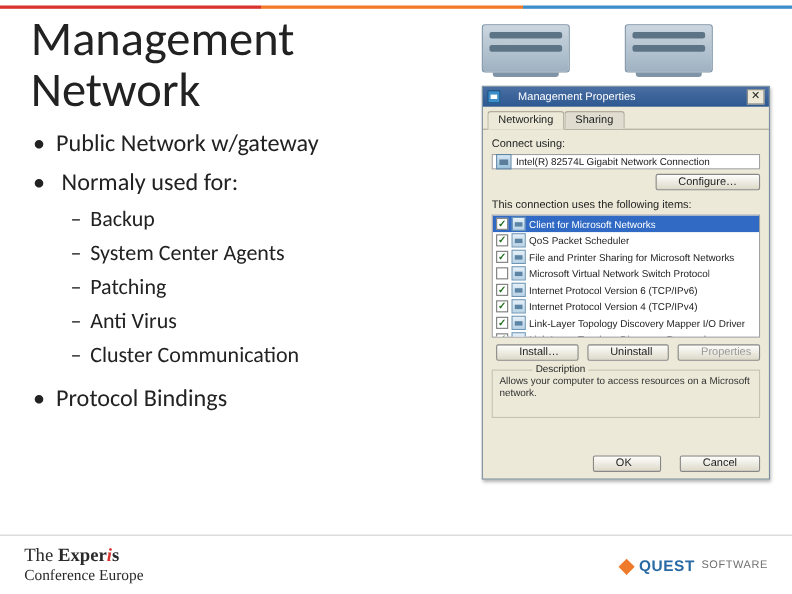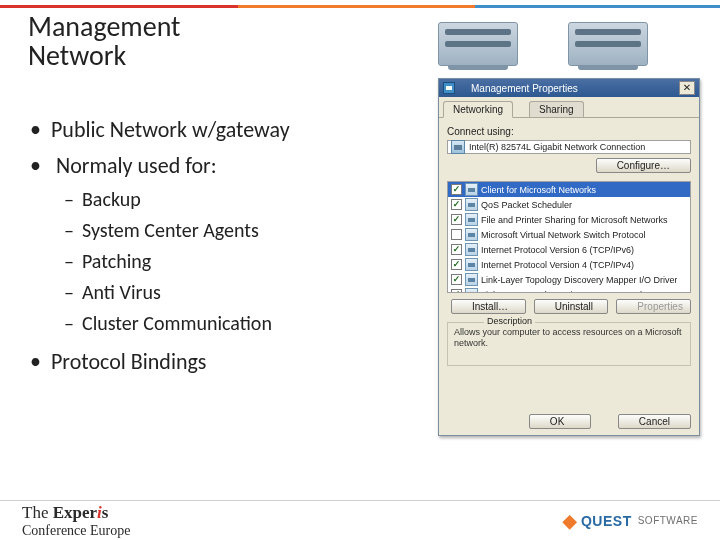--- a/index.html
+++ b/index.html
@@ -1,18 +1,18 @@
 <!DOCTYPE html>
 <html><head>
 <meta charset="utf-8">
 <style>
   * { box-sizing: border-box; margin: 0; padding: 0; }
   html, body { width: 720px; height: 540px; font-family: "Segoe UI", Arial, sans-serif; background:#fff; overflow:hidden; }
   .slide { position:relative; width:720px; height:540px; background:#fff; }
-  .title { position:absolute; top:12px; left:28px; font-size:28px; font-weight:400; color:#222; line-height:1.05; font-family: Calibri, Arial, sans-serif; }
+  .title { position:absolute; top:12px; left:28px; font-size:44px; font-weight:400; color:#222; line-height:1.05; font-family: Calibri, Arial, sans-serif; }
   .title-underline { position:absolute; top:5px; left:0; width:720px; height:3px; background: linear-gradient(90deg,#d8342d 0%, #d8342d 33%, #f17a2b 33%, #f17a2b 66%, #3e8ec9 66%, #3e8ec9 100%); }
   .bullets { position:absolute; top:115px; left:30px; width:380px; font-family: Calibri, Arial, sans-serif; color:#222; font-size:22px; line-height:1.35; }
   .bullets ul { list-style: none; }
   .bullets .lvl1 > li::before { content:"•"; margin-right:10px; }
   .bullets .lvl1 > li { margin-bottom:6px; }
   .bullets .lvl2 { margin:6px 0 10px 34px; font-size:20px; }
   .bullets .lvl2 > li::before { content:"–"; margin-right:8px; }
   .bullets .lvl2 > li { margin-bottom:4px; }
 
   
@@ -24,21 +24,21 @@
   .srv-box::after { top:18px; }
   .srv-foot { position:absolute; bottom:-4px; left:10px; width:60px; height:4px; background:#7f94a6; border-radius:0 0 3px 3px; }
 
   
   .dialog { position:absolute; top:78px; left:438px; width:262px; height:358px; border:1px solid #7b8ea0; background:#ece9d8; font-family: Tahoma, "MS Sans Serif", sans-serif; font-size:10px; color:#222; box-shadow:1px 2px 3px rgba(0,0,0,0.3); }
   .dlg-title { height:18px; background:linear-gradient(#4a6fa3,#2d5891); color:#fff; display:flex; align-items:center; padding:0 4px; font-size:10px;gap:12px; }
   .dlg-title-icon { width:12px; height:12px; background:#3e8ec9; border:1px solid #1d4d7a; margin-right:4px; display:flex; align-items:center; justify-content:center; }
   .dlg-title-icon::before { content:""; width:6px; height:4px; background:#fff; }
   .dlg-title .spacer { flex:1; }
   .close-btn { width:16px; height:14px; background:#ece9d8; border:1px solid #888; color:#222; font-size:10px; line-height:11px; text-align:center; font-family: Arial; }
-  .tabs { display:flex; border-bottom:1px solid #aca899; padding:4px 4px 0 4px; gap:16px;align-items:center; }
+  .tabs { display:flex; border-bottom:1px solid #aca899; padding:4px 4px 0 4px; gap:0;align-items:center; }
   .tab { padding:2px 9px; border:1px solid #aca899; border-bottom:none; background:#ece9d8; border-radius:3px 3px 0 0; position:relative; }
   .tab.active { background:#ece9d8; border-bottom:1px solid #ece9d8; margin-bottom:-1px; font-weight:400; }
   .tab.inactive { background:#e0ddd0; font-size:10px; }
   .dlg-body { padding:6px 8px 8px 8px; }
   .group-lbl { font-size:10px; margin:2px 0 3px 0; }
   .dropdown { display:flex; align-items:center; border:1px solid #a0a0a0; background:#fff; height:14px; padding:0 3px; margin-bottom:4px; }
   .drop-icon { width:14px; height:14px; background:linear-gradient(#d6e7f4,#9cc2dc); border:1px solid #5b86a8; display:flex; align-items:center; justify-content:center; margin-right:4px; }
   .drop-icon::before { content:""; width:8px; height:5px; background:#5a7d99; }
   .drop-text { flex:1; font-size:9px; white-space:nowrap; overflow:hidden; }
   .btn-row-right { text-align:right; margin-bottom:8px; }
@@ -49,24 +49,24 @@
   .li-row.sel { background:#316ac5; color:#fff; }
   .chk { width:11px; height:11px; border:1px solid #7a7a7a; background:#fff; font-size:9px; line-height:9px; text-align:center; color:#1a6b1a; font-weight:bold; }
   .li-icon { width:13px; height:13px; background:linear-gradient(#e6f0f8,#b9d3e6); border:1px solid #6d96b6; }
   .li-icon::before { content:""; display:block; width:7px; height:4px; background:#5c84a4; margin:4px auto 0; }
   .li-text { font-size:9px; overflow:hidden; text-overflow:ellipsis; }
   .btn-row-3 { display:flex; justify-content:space-between; margin-top:6px; gap:4px; }
   .btn-row-3 .btn { min-width:72px; flex:1; }
   .desc-box { margin-top:8px; border:1px solid #c5c2b2; padding:4px 6px 10px 6px; position:relative; height:44px; }
   .desc-lbl { position:absolute; top:-7px; left:6px; background:#ece9d8; padding:0 3px; font-size:9px;margin-left:30px; }
   .desc-text { font-size:9px; line-height:1.2; color:#333; }
-  .footer-btns { position:absolute; bottom:6px; right:8px; display:flex; gap:23px; }
+  .footer-btns { position:absolute; bottom:6px; right:8px; display:flex; gap:13px; }
 
   
-  .slide-footer { position:absolute; bottom:0; left:0; width:720px; height:40px; border-top:1px solid #cfcfcf; display:flex; align-items:center; justify-content:space-between; padding:0 22px; background:#fff; }
+  .slide-footer { position:absolute; bottom:0; left:0; width:720px; height:54px; border-top:1px solid #cfcfcf; display:flex; align-items:center; justify-content:space-between; padding:0 22px; background:#fff; }
   .logo-experis { font-family: Georgia, serif; font-size:17px; color:#2a2a2a; line-height:1.0; }
   .logo-experis .red { color:#d8342d; font-style:italic; font-weight:bold; }
   .logo-experis .sub { font-size:14px; color:#2a2a2a; }
   .logo-quest { font-family: Arial, sans-serif; font-size:14px; color:#2a6aa4; font-weight:bold; letter-spacing:0.5px; display:flex; align-items:center; gap:4px; }
   .quest-dot { color:#f07a2b; font-size:18px; line-height:0; }
   .logo-quest .soft { font-weight:400; color:#6f6f6f; font-size:10px; margin-left:2px; }
 </style>
 </head>
 <body>
 
@@ -118,20 +118,21 @@
     </div>
     <div class="dlg-body">
       <div class="group-lbl">Connect using:</div>
       <div class="dropdown">
         <span class="drop-icon"></span>
         <span class="drop-text">Intel(R) 82574L Gigabit Network Connection</span>
       </div>
       <div class="btn-row-right">
         <span class="btn">Configure…</span>
       </div>
+      <div class="group-lbl">This connection uses the following items:</div>
       <div class="listbox" id="listbox">
           <div class="li-row sel">
             <span class="chk">✓</span>
             <span class="li-icon"></span>
             <span class="li-text">Client for Microsoft Networks</span>
           </div>
           <div class="li-row">
             <span class="chk">✓</span>
             <span class="li-icon"></span>
             <span class="li-text">QoS Packet Scheduler</span>

